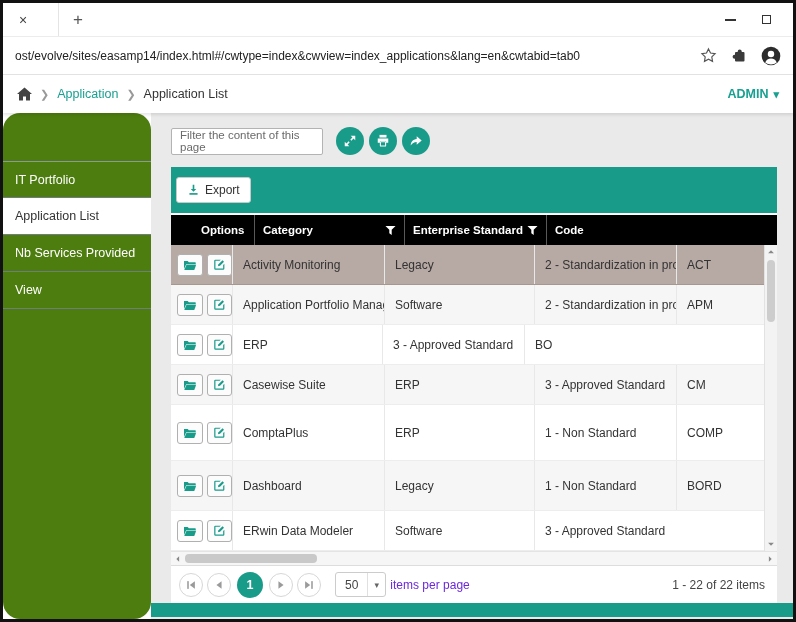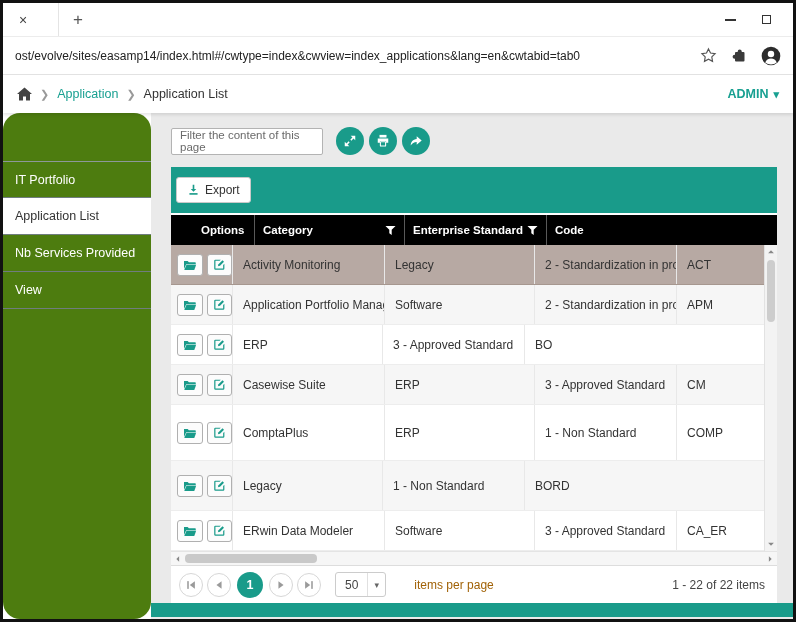--- a/index.html
+++ b/index.html
@@ -111,21 +111,21 @@
   .pg-btn { width: 24px; height: 24px; border-radius: 50%; border: 1px solid #d7d7d7; background: #fff;
             display: flex; align-items: center; justify-content: center; color: #9a9a9a; padding: 0; }
   .pg-current { width: 26px; height: 26px; border-radius: 50%; background: #199b8a; color: #fff;
                 display: flex; align-items: center; justify-content: center; font-size: 12.5px;
                 font-weight: bold; margin: 0 2px; }
   .page-size { margin-left: 10px; display: flex; align-items: center; height: 25px;
                border: 1px solid #ccc; border-radius: 3px; background: #fff; color: #444; }
   .ps-val { padding: 0 9px; font-size: 12px; }
   .ps-arrow { width: 18px; height: 100%; display: flex; align-items: center; justify-content: center;
               color: #666; font-size: 9px; border-left: 1px solid #e0e0e0; }
-  .items-label { margin-left: 24px; color: #a16207; }
+  .items-label { margin-left: 0; color: #6d28d9; }
   .range-label { margin-left: auto; color: #444; padding-right: 4px; }
 
   .footer-strip { margin-top: auto; margin-left: -20px; margin-right: -16px; margin-bottom: 2px;
                   height: 18px; background: #199b8a; }
 </style>
 </head>
 <body>
 
 <div class="screen">
 
@@ -385,20 +385,21 @@
                 </button>
               <button class="opt-btn">
                   <svg width="13" height="13" viewBox="0 0 16 16">
                     <g fill="currentColor">
                       <path d="M12.5 13H3V3.5h5.1L9.6 2H3a1.5 1.5 0 0 0-1.5 1.5V13A1.5 1.5 0 0 0 3 14.5h9.5A1.5 1.5 0 0 0 14 13V7l-1.5 1.5z"></path>
                       <path d="M6 10.2l.8-2.6 4.9-4.9 1.8 1.8-4.9 4.9z"></path>
                     </g>
                   </svg>
                 </button>
             </div>
+            <div class="t-cell col-name">Dashboard</div>
             <div class="t-cell col-cat">Legacy</div>
             <div class="t-cell col-std">1 - Non Standard</div>
             <div class="t-cell col-code">BORD</div>
           </div>
 
           <div class="t-row">
             <div class="t-cell col-opts cell-opts">
               <button class="opt-btn">
                   <svg width="14" height="12" viewBox="0 0 16 14">
                     <g fill="currentColor">
@@ -412,21 +413,20 @@
                     <g fill="currentColor">
                       <path d="M12.5 13H3V3.5h5.1L9.6 2H3a1.5 1.5 0 0 0-1.5 1.5V13A1.5 1.5 0 0 0 3 14.5h9.5A1.5 1.5 0 0 0 14 13V7l-1.5 1.5z"></path>
                       <path d="M6 10.2l.8-2.6 4.9-4.9 1.8 1.8-4.9 4.9z"></path>
                     </g>
                   </svg>
                 </button>
             </div>
             <div class="t-cell col-name">ERwin Data Modeler</div>
             <div class="t-cell col-cat">Software</div>
             <div class="t-cell col-std">3 - Approved Standard</div>
-            <div class="t-cell col-code">CA_ER</div>
           </div>
 
           <div class="v-scroll">
             <span class="v-arrow up">
               <svg width="8" height="8" viewBox="0 0 14 14">
                   <path fill="currentColor" d="M2 9l5-5 5 5z"></path>
                 </svg>
             </span>
             <span class="v-thumb"></span>
             <span class="v-arrow down">

